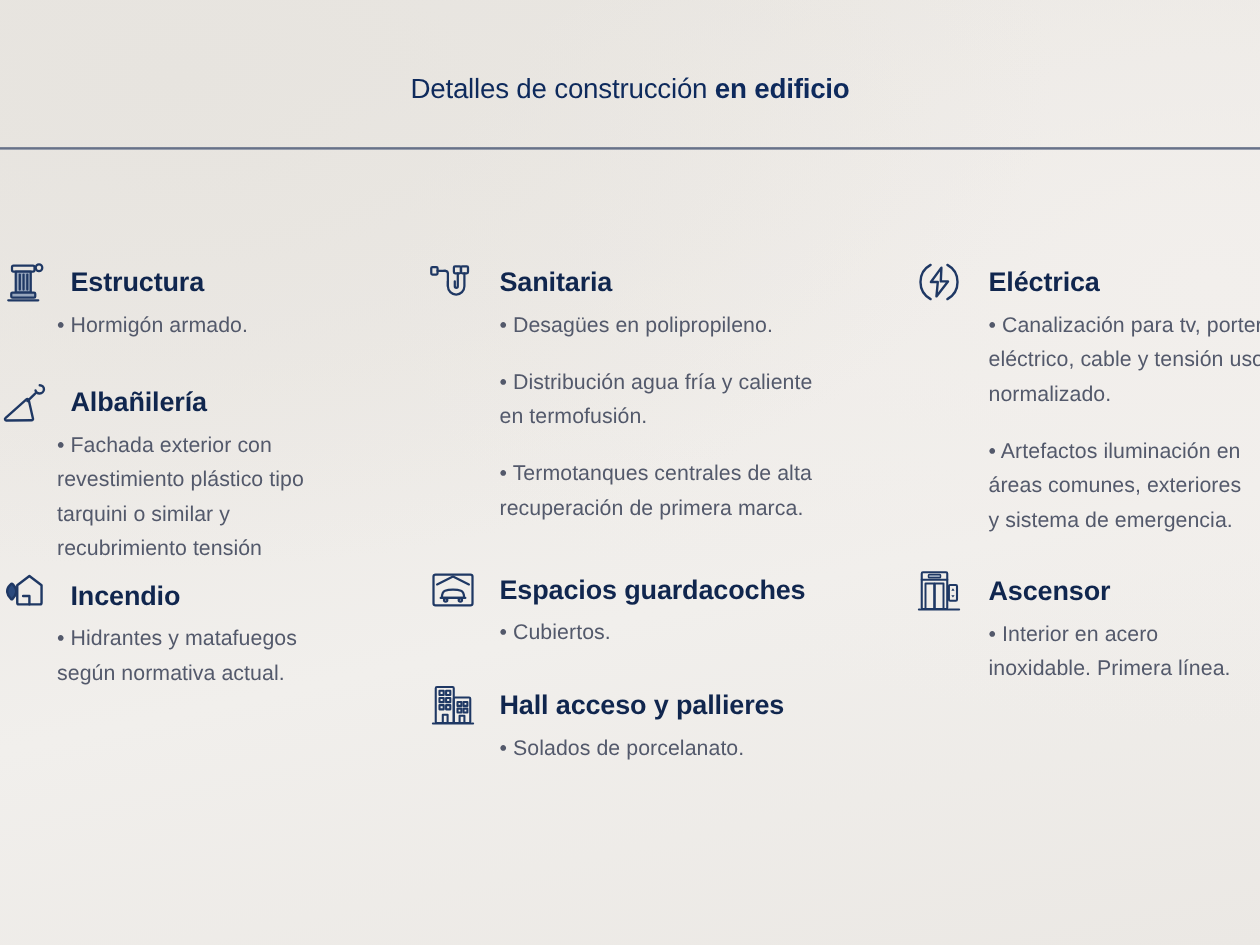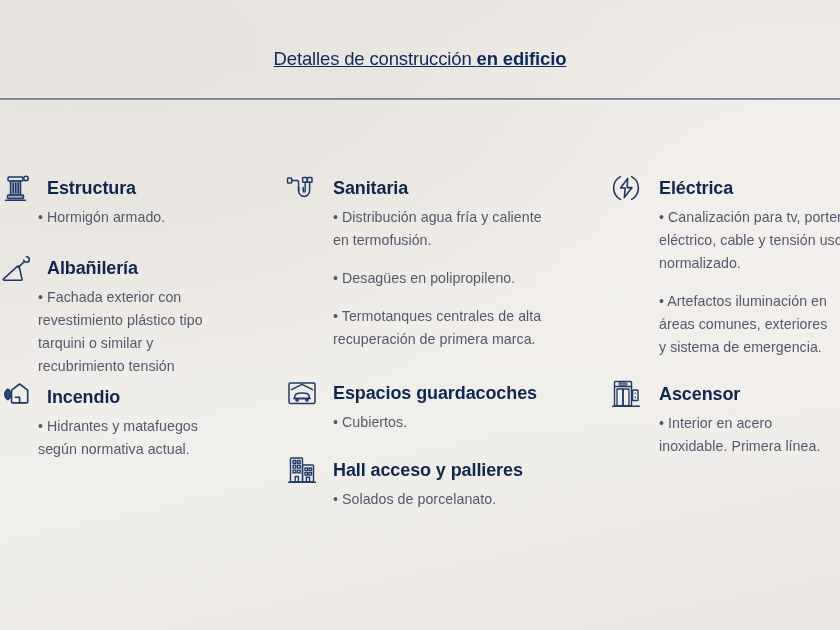--- a/index.html
+++ b/index.html
@@ -42,21 +42,20 @@
     left: 0;
     top: 46px;
     width: 840px;
     text-align: center;
     font-size: 18.5px;
     line-height: 26px;
     letter-spacing: -0.15px;
     color: #0e2a5c;
     font-weight: 400;
     white-space: nowrap;
-    text-decoration: underline;
   }
   #page-title .em { font-weight: 700; }
 
   #header-divider {
     position: absolute;
     left: 0;
     top: 98px;
     width: 840px;
     height: 2px;
     background: linear-gradient(180deg, #7b8498 0%, #5c6780 50%, #aab0bd 100%);
@@ -222,23 +221,23 @@
               <path d="M11 9.5h1"></path>
               <path d="M13.6 16.5v3.4c0 3 2.5 5.5 5.5 5.5s5.5-2.5 5.5-5.5v-8.6"></path>
               <path d="M18.2 16.5v3.4c0 .6.4 1 1 1s1-.4 1-1v-8.6"></path>
               <rect x="22.4" y="6.6" width="4.6" height="4.6" rx="0.8"></rect>
               <rect x="17.6" y="6.6" width="4.6" height="4.6" rx="0.8"></rect>
             </svg>
           </span>
           <div class="block-title">Sanitaria</div>
         </div>
         <div class="bullets">
+          <div class="bullet">• Desagües en polipropileno.</div>
           <div class="bullet">• Distribución agua fría y caliente
 en termofusión.</div>
-          <div class="bullet">• Desagües en polipropileno.</div>
           <div class="bullet">• Termotanques centrales de alta
 recuperación de primera marca.</div>
         </div>
       </div>
 
       <div class="block" style="top:277px">
         <div class="block-head">
           <span class="icon">
             <svg viewBox="0 0 34 34" fill="none" stroke="currentColor" stroke-width="1.5" stroke-linecap="round" stroke-linejoin="round">
               <rect x="4" y="7" width="26" height="20.5" rx="1.4"></rect>

